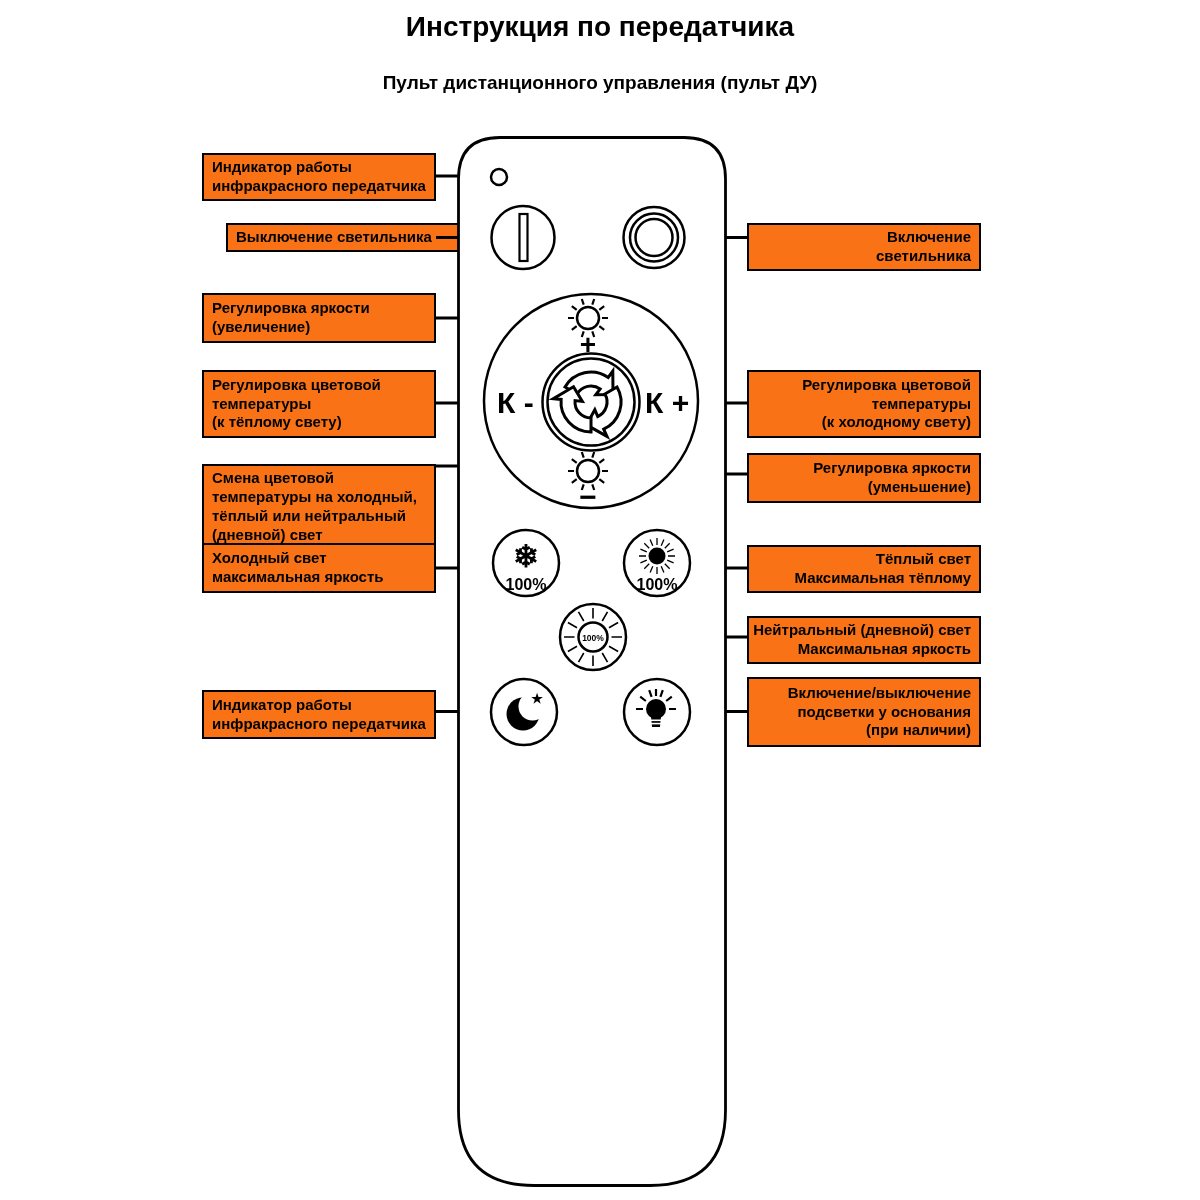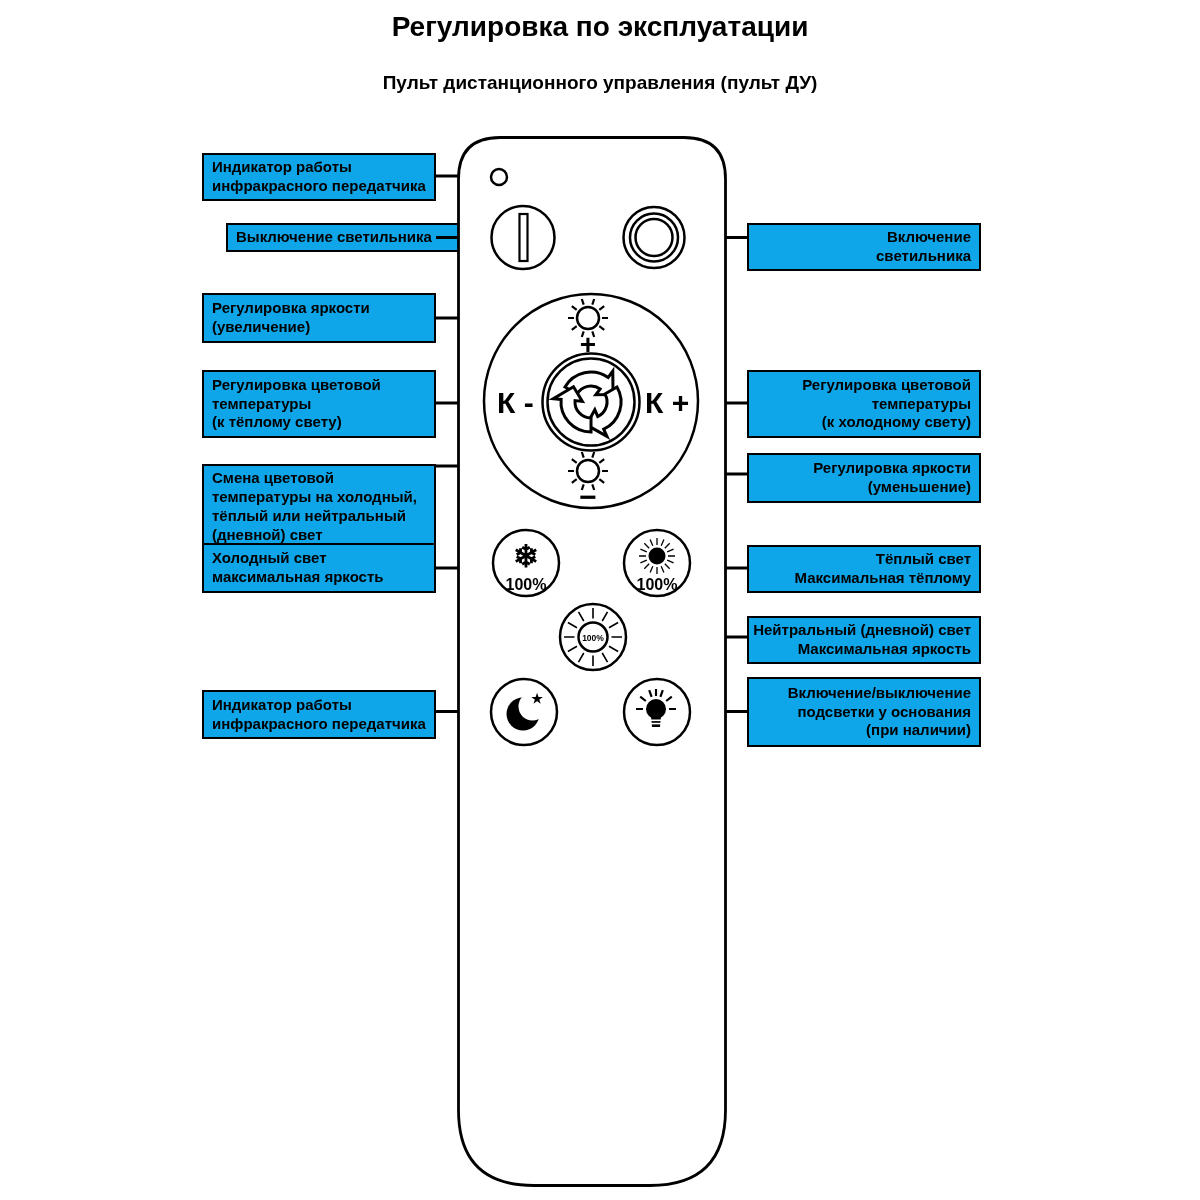--- a/index.html
+++ b/index.html
@@ -10,38 +10,38 @@
   .title {
     position:absolute; left:0; top:11px; width:100%;
     text-align:center; font-size:28px; font-weight:bold;
   }
   .subtitle {
     position:absolute; left:0; top:72px; width:100%;
     text-align:center; font-size:19px; font-weight:bold;
   }
   .callout {
     position:absolute; box-sizing:border-box; border:2.5px solid #000;
-    background:#0ea5e9; display:flex; flex-direction:column; justify-content:center;
+    background:#f97316; display:flex; flex-direction:column; justify-content:center;
     font-size:15px; font-weight:bold; line-height:1.26; white-space:pre-line;
   }
   .callout.cl-left  { left:202px; width:234px; text-align:left;  padding:3px 4px 3px 8px; }
   .callout.cl-right { left:747px; width:234px; text-align:right; padding:3px 8px 3px 4px; }
   svg.diagram { position:absolute; left:0; top:0; }
   .ln   { stroke:#000; stroke-width:3; fill:none; }
   .hd   { fill:#000; stroke:none; }
   .oln  { stroke:#000; stroke-width:2.5; fill:#ffffff; }
   .ray  { stroke:#000; fill:none; }
   .svgtxt { font-family:"Liberation Sans", sans-serif; font-weight:bold; fill:#000; }
 </style>
 </head>
 <body>
 
 <div class="canvas">
 
-  <div class="title">Регулировка по эксплуатации</div>
+  <div class="title">Инструкция по передатчика</div>
   <div class="subtitle">Пульт дистанционного управления (пульт ДУ)</div>
 
   <div class="callout cl-left" style="top:153px; min-height:43px;">Индикатор работы
 инфракрасного передатчика</div>
   <div class="callout cl-left" style="top:223px; min-height:29px;margin-left:24px;">Выключение светильника</div>
   <div class="callout cl-left" style="top:293px; min-height:50px;">Регулировка яркости
 (увеличение)</div>
   <div class="callout cl-left" style="top:370px; min-height:68px;">Регулировка цветовой
 температуры
 (к тёплому свету)</div>

